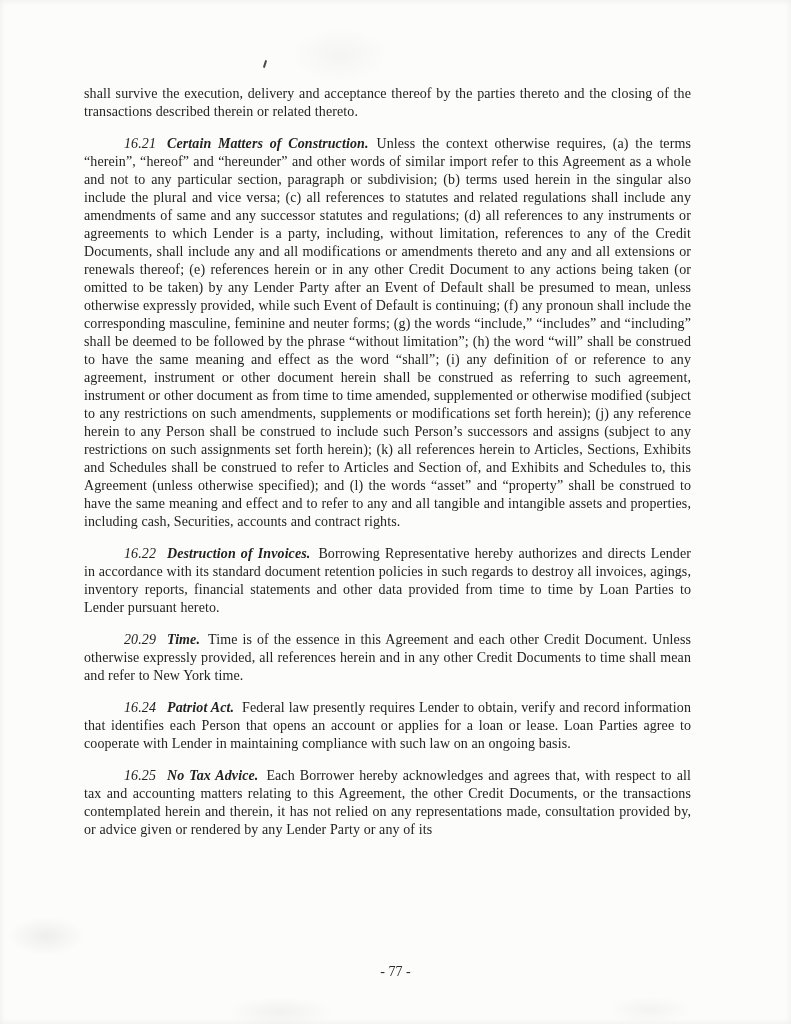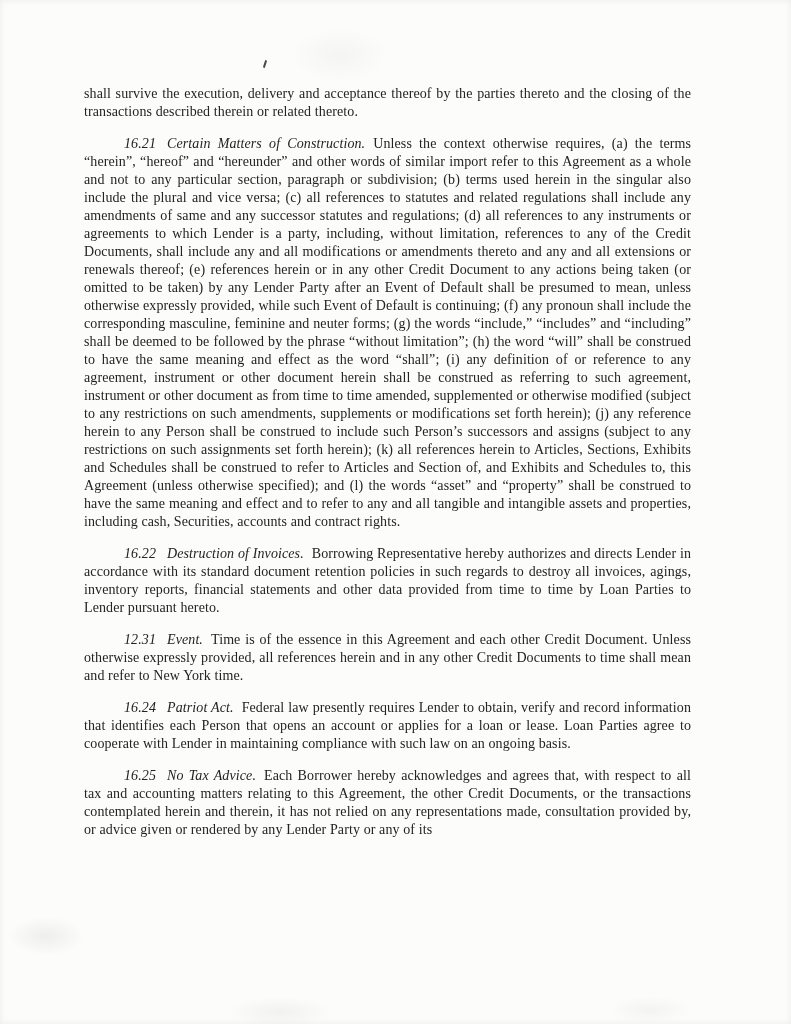--- a/index.html
+++ b/index.html
@@ -27,21 +27,21 @@
     width: 622px;
     text-align: justify;
     font-size: 14px;
     line-height: 18px;
     letter-spacing: 0.1px;
   }
   p.para { margin: 14px 15px 0 0; }
   p.para:first-child { margin-top: 0; }
   p.indent { text-indent: 40px; }
   .sec-num { margin-right: 11px; font-style: italic; }
-  .sec-heading { font-weight: normal; font-style: italic; margin-right: 8px; }
+  .sec-heading { font-weight: bold; font-style: italic; margin-right: 8px; }
   .underlined { }
   .footer {
     position: absolute;
     bottom: 44px; left: 0; right: 0;
     text-align: center;
     font-size: 14px;
     color: #2a2a2a;
   }
   .speck {
     position: absolute;
@@ -54,17 +54,18 @@
 </style>
 </head>
 <body>
 
 <div class="page">
   <div class="speck"></div>
   <div class="content">
       <p class="para"><span class="seg">shall survive the execution, delivery and acceptance thereof by the parties thereto and the closing of the transactions described therein or related thereto.</span></p>
       <p class="para indent"><span class="sec-num">16.21</span><span class="sec-heading">Certain Matters of Construction.</span><span class="seg">Unless the context otherwise requires, (a) the terms “herein”, “hereof” and “hereunder” and other words of similar import refer to this Agreement as a whole and not to any particular section, paragraph or subdivision; (b) terms used herein in the singular also include the plural and </span><span class="underlined">vice versa</span><span class="seg">; (c) all references to statutes and related regulations shall include any amendments of same and any successor statutes and regulations; (d) all references to any instruments or agreements to which Lender is a party, including, without limitation, references to any of the Credit Documents, shall include any and all modifications or amendments thereto and any and all extensions or renewals thereof; (e) references herein or in any other Credit Document to any actions being taken (or omitted to be taken) by any Lender Party after an Event of Default shall be presumed to mean, unless otherwise expressly provided, while such Event of Default is continuing; (f) any pronoun shall include the corresponding masculine, feminine and neuter forms; (g) the words “include,” “includes” and “including” shall be deemed to be followed by the phrase “without limitation”; (h) the word “will” shall be construed to have the same meaning and effect as the word “shall”; (i) any definition of or reference to any agreement, instrument or other document herein shall be construed as referring to such agreement, instrument or other document as from time to time amended, supplemented or otherwise modified (subject to any restrictions on such amendments, supplements or modifications set forth herein); (j) any reference herein to any Person shall be construed to include such Person’s successors and assigns (subject to any restrictions on such assignments set forth herein); (k) all references herein to Articles, Sections, Exhibits and Schedules shall be construed to refer to Articles and Section of, and Exhibits and Schedules to, this Agreement (unless otherwise specified); and (l) the words “asset” and “property” shall be construed to have the same meaning and effect and to refer to any and all tangible and intangible assets and properties, including cash, Securities, accounts and contract rights.</span></p>
       <p class="para indent"><span class="sec-num">16.22</span><span class="sec-heading">Destruction of Invoices.</span><span class="seg">Borrowing Representative hereby authorizes and directs Lender in accordance with its standard document retention policies in such regards to destroy all invoices, agings, inventory reports, financial statements and other data provided from time to time by Loan Parties to Lender pursuant hereto.</span></p>
-      <p class="para indent"><span class="sec-num">12.31</span><span class="sec-heading">Event.</span><span class="seg">Time is of the essence in this Agreement and each other Credit Document. Unless otherwise expressly provided, all references herein and in any other Credit Documents to time shall mean and refer to New York time.</span></p>
+      <p class="para indent"><span class="sec-num">20.29</span><span class="sec-heading">Time.</span><span class="seg">Time is of the essence in this Agreement and each other Credit Document. Unless otherwise expressly provided, all references herein and in any other Credit Documents to time shall mean and refer to New York time.</span></p>
       <p class="para indent"><span class="sec-num">16.24</span><span class="sec-heading">Patriot Act.</span><span class="seg">Federal law presently requires Lender to obtain, verify and record information that identifies each Person that opens an account or applies for a loan or lease. Loan Parties agree to cooperate with Lender in maintaining compliance with such law on an ongoing basis.</span></p>
       <p class="para indent"><span class="sec-num">16.25</span><span class="sec-heading">No Tax Advice.</span><span class="seg">Each Borrower hereby acknowledges and agrees that, with respect to all tax and accounting matters relating to this Agreement, the other Credit Documents, or the transactions contemplated herein and therein, it has not relied on any representations made, consultation provided by, or advice given or rendered by any Lender Party or any of its</span></p>
     </div>
+  <div class="footer">- 77 -</div>
 </div>
 
 </body></html>

